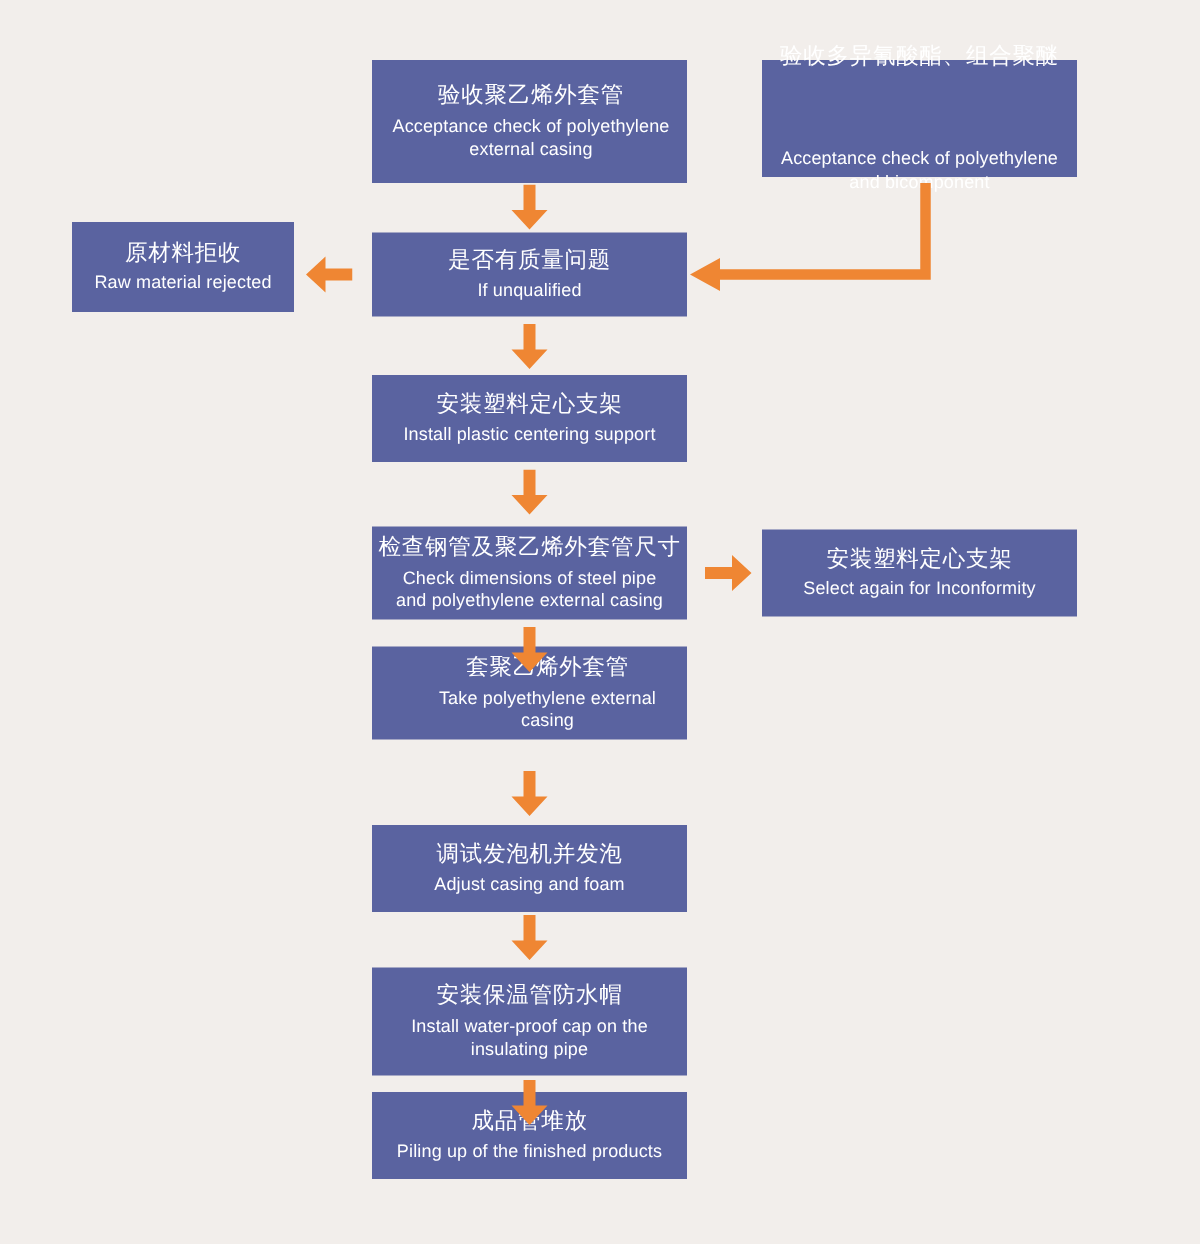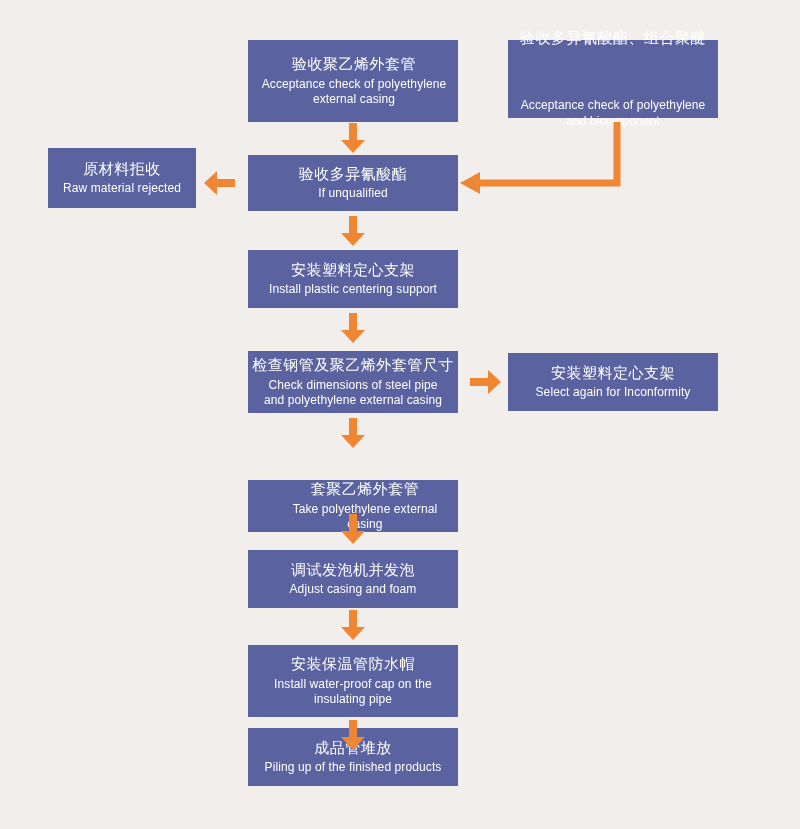--- a/index.html
+++ b/index.html
@@ -49,21 +49,21 @@
   .col-left   { left: 48px;  width: 148px; }
 
   
   #node-accept-pe        { top: 40px;  height: 82px; padding-left: 12px; }
   #node-accept-iso       { top: 40px;  height: 78px; gap: 47px; }
   #node-unqualified      { top: 155px; height: 56px; }
   #node-raw-rejected     { top: 148px; height: 60px; }
   #node-install-support  { top: 250px; height: 58px; }
   #node-check-dim        { top: 351px; height: 62px; }
   #node-select-again     { top: 353px; height: 58px; }
-  #node-take-casing      { top: 480px; height: 52px; padding-left: 34px; }
+  #node-take-casing      { top: 431px; height: 62px; padding-left: 34px; }
   #node-adjust-foam      { top: 550px; height: 58px; }
   #node-waterproof-cap   { top: 645px; height: 72px; }
   #node-piling           { top: 728px; height: 58px; }
 
   
   .arrow {
     position: absolute;
     line-height: 0;
   }
   .elbow {
@@ -80,21 +80,21 @@
     <div class="zh">验收聚乙烯外套管</div>
     <div class="en">Acceptance check of polyethylene external casing</div>
   </div>
 
   <div class="node col-right" id="node-accept-iso">
     <div class="zh">验收多异氰酸酯、组合聚醚</div>
     <div class="en">Acceptance check of polyethylene and bicomponent</div>
   </div>
 
   <div class="node col-main" id="node-unqualified">
-    <div class="zh">验收多异氰酸酯</div>
+    <div class="zh">是否有质量问题</div>
     <div class="en">If unqualified</div>
   </div>
 
   <div class="node col-left" id="node-raw-rejected">
     <div class="zh">原材料拒收</div>
     <div class="en">Raw material rejected</div>
   </div>
 
   <div class="node col-main" id="node-install-support">
     <div class="zh">安装塑料定心支架</div>

